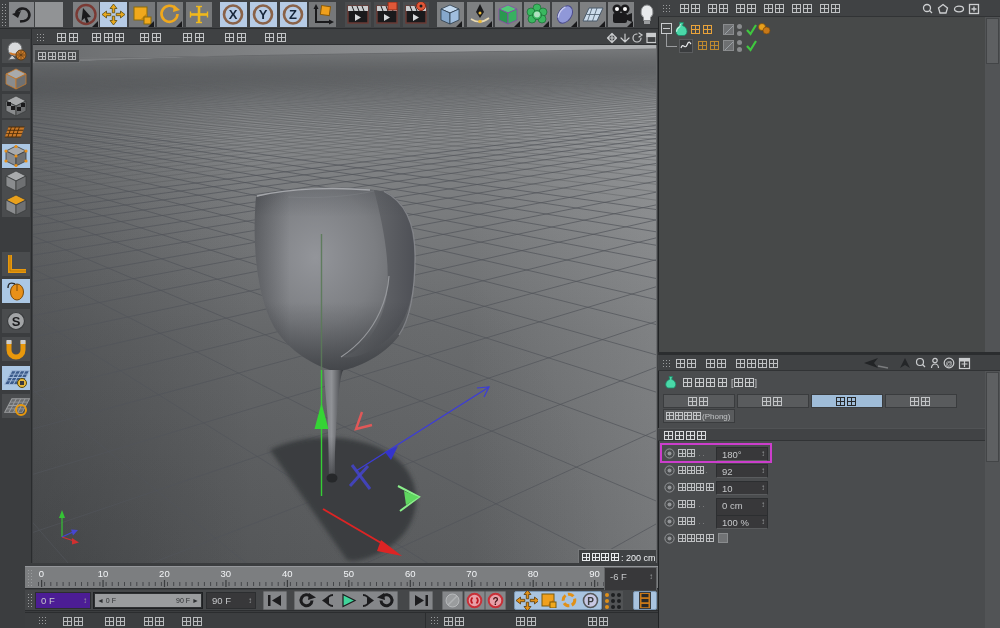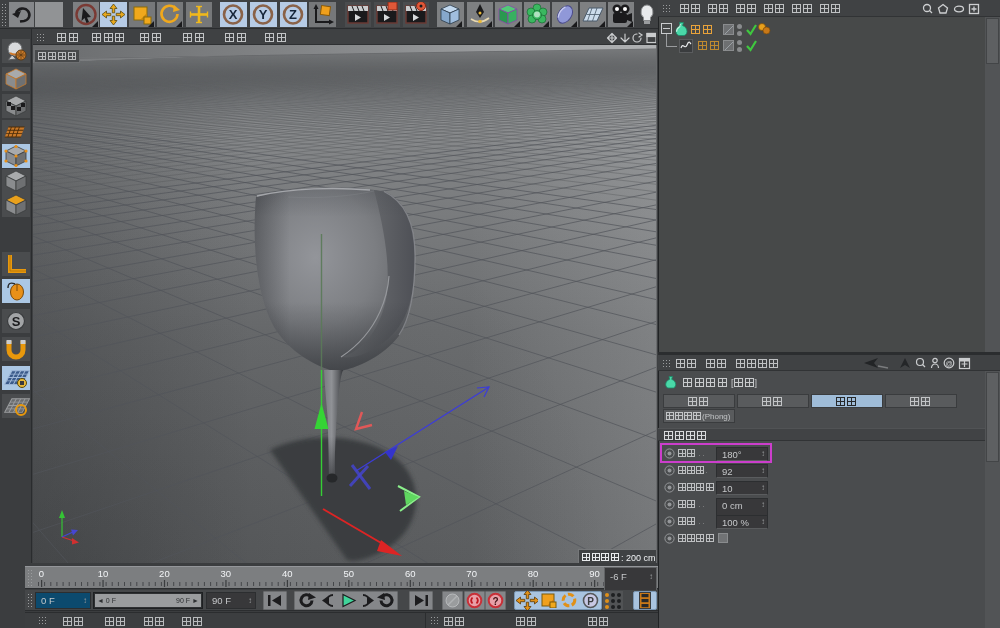--- a/index.html
+++ b/index.html
@@ -1552,21 +1552,21 @@
       <rect x="553.8" y="16" width="1" height="4" fill="#45474a"></rect>
       <rect x="559.9" y="16" width="1" height="4" fill="#45474a"></rect>
       <rect x="566.0" y="16" width="1" height="4" fill="#45474a"></rect>
       <rect x="572.2" y="16" width="1" height="4" fill="#45474a"></rect>
       <rect x="578.3" y="16" width="1" height="4" fill="#45474a"></rect>
     </svg>
   </div>
 <div class="ab" style="left:604px;top:567px;width:53px;height:35px;background:#38383a;border:1px solid #626466;color:#c6c8ca;font-size:9.5px;padding:3px 0 0 5px">-6 F<span style="position:absolute;right:3px;top:4px;color:#97999b;font-size:8px">↕</span></div>
 <div class="ab" style="left:25px;top:590px;width:633px;height:21px;background:#454749;border-bottom:1px solid #2b2d2f"></div>
 <div class="ab grip" style="left:27px;top:593px;width:7px;height:15px"></div>
-<div class="ab" style="left:35px;top:592px;width:56px;height:17px;background:#0c4a6e;border:1px solid #2c2e30;color:#c6c8ca;font-size:9.5px;padding:2px 8px 0 5px">0 F<span style="position:absolute;right:3px;top:3px;color:#97999b;font-size:8px">↕</span></div>
+<div class="ab" style="left:35px;top:592px;width:56px;height:17px;background:#4c1d95;border:1px solid #2c2e30;color:#c6c8ca;font-size:9.5px;padding:2px 8px 0 5px">0 F<span style="position:absolute;right:3px;top:3px;color:#97999b;font-size:8px">↕</span></div>
 <div class="ab" style="left:93px;top:592px;width:110px;height:17px;background:#2e3032;border:1px solid #1e2022">
     <div style="position:absolute;left:1px;top:1px;width:106px;height:13px;background:#9a9c9e;color:#2e3032;font-size:7px;padding-top:3px">
       <span style="float:left;margin-left:2px">◄ 0 F</span>
       <span style="float:right;margin-right:2px">90 F ►</span>
     </div>
   </div>
 <div class="ab" style="left:206px;top:592px;width:50px;height:17px;background:#38383a;border:1px solid #2c2e30;color:#c6c8ca;font-size:9.5px;padding:2px 0 0 5px">90 F<span style="position:absolute;right:3px;top:3px;color:#97999b;font-size:8px">↕</span></div>
 <div class="ab" style="left:263px;top:591px;width:24px;height:19px;background:#85878a;border:1px solid #6a6c6e;border-radius:1px">
     <svg width="22" height="17">
       <g fill="#1c1c1e">

